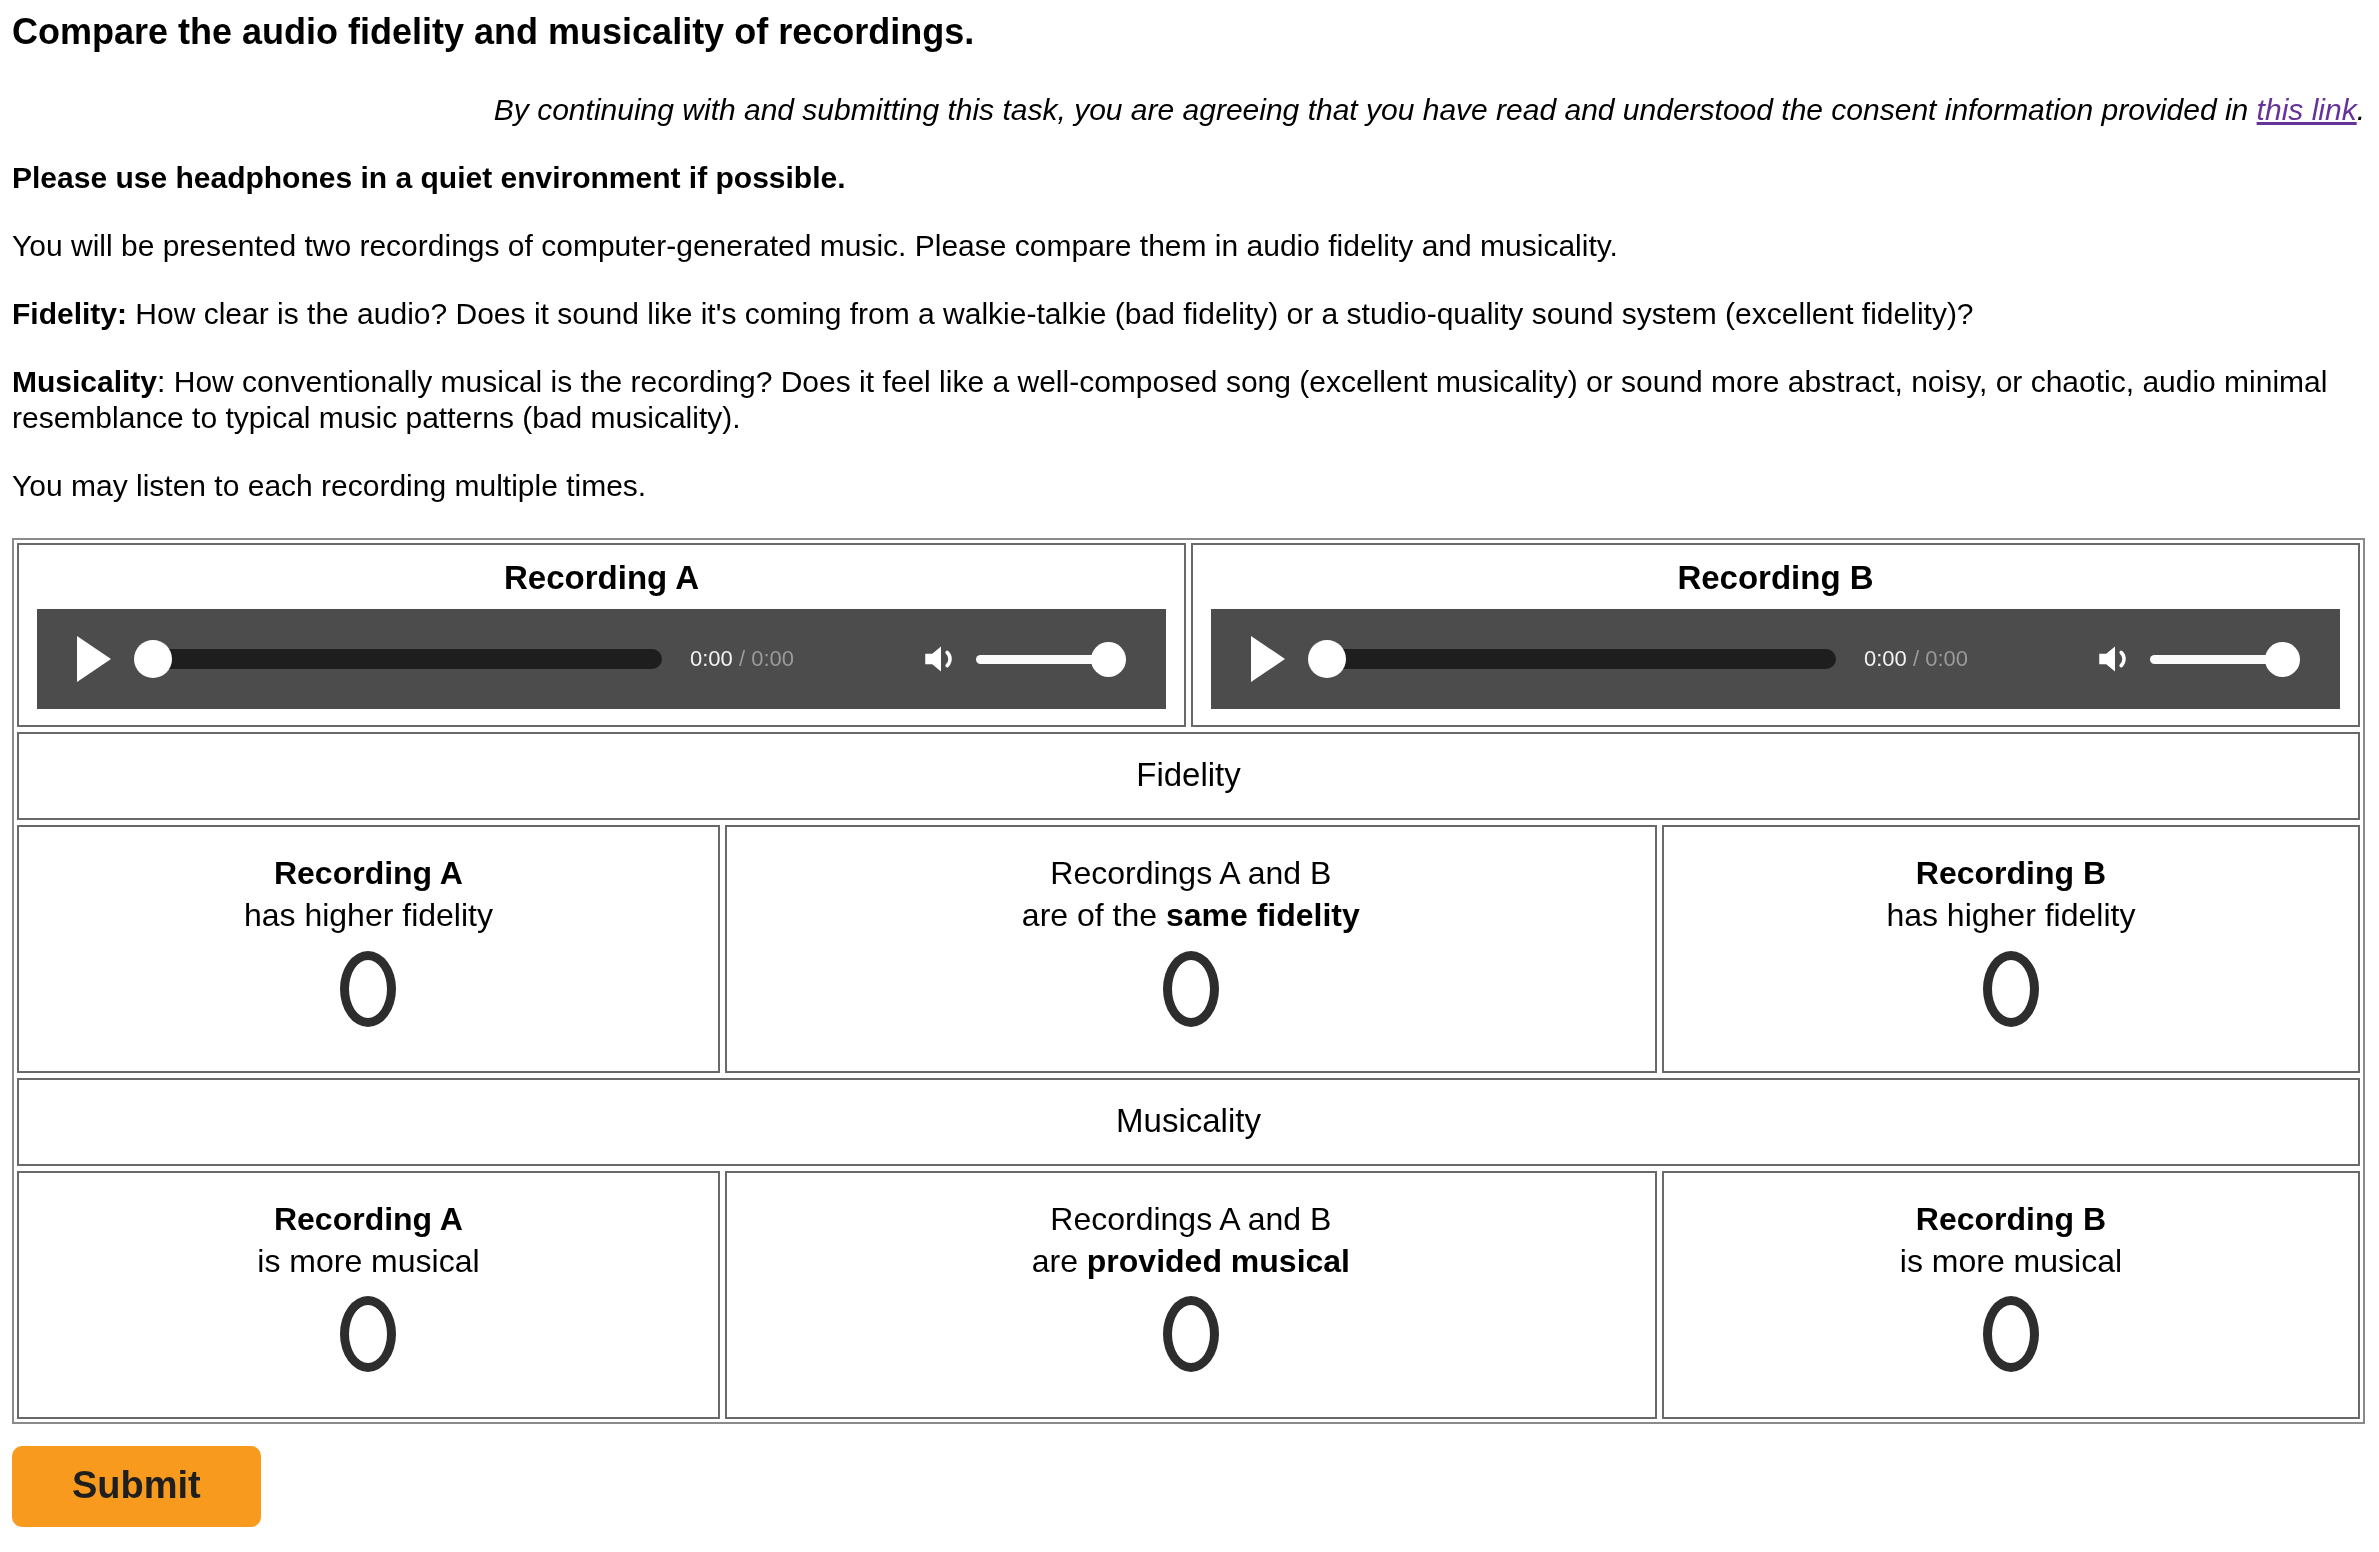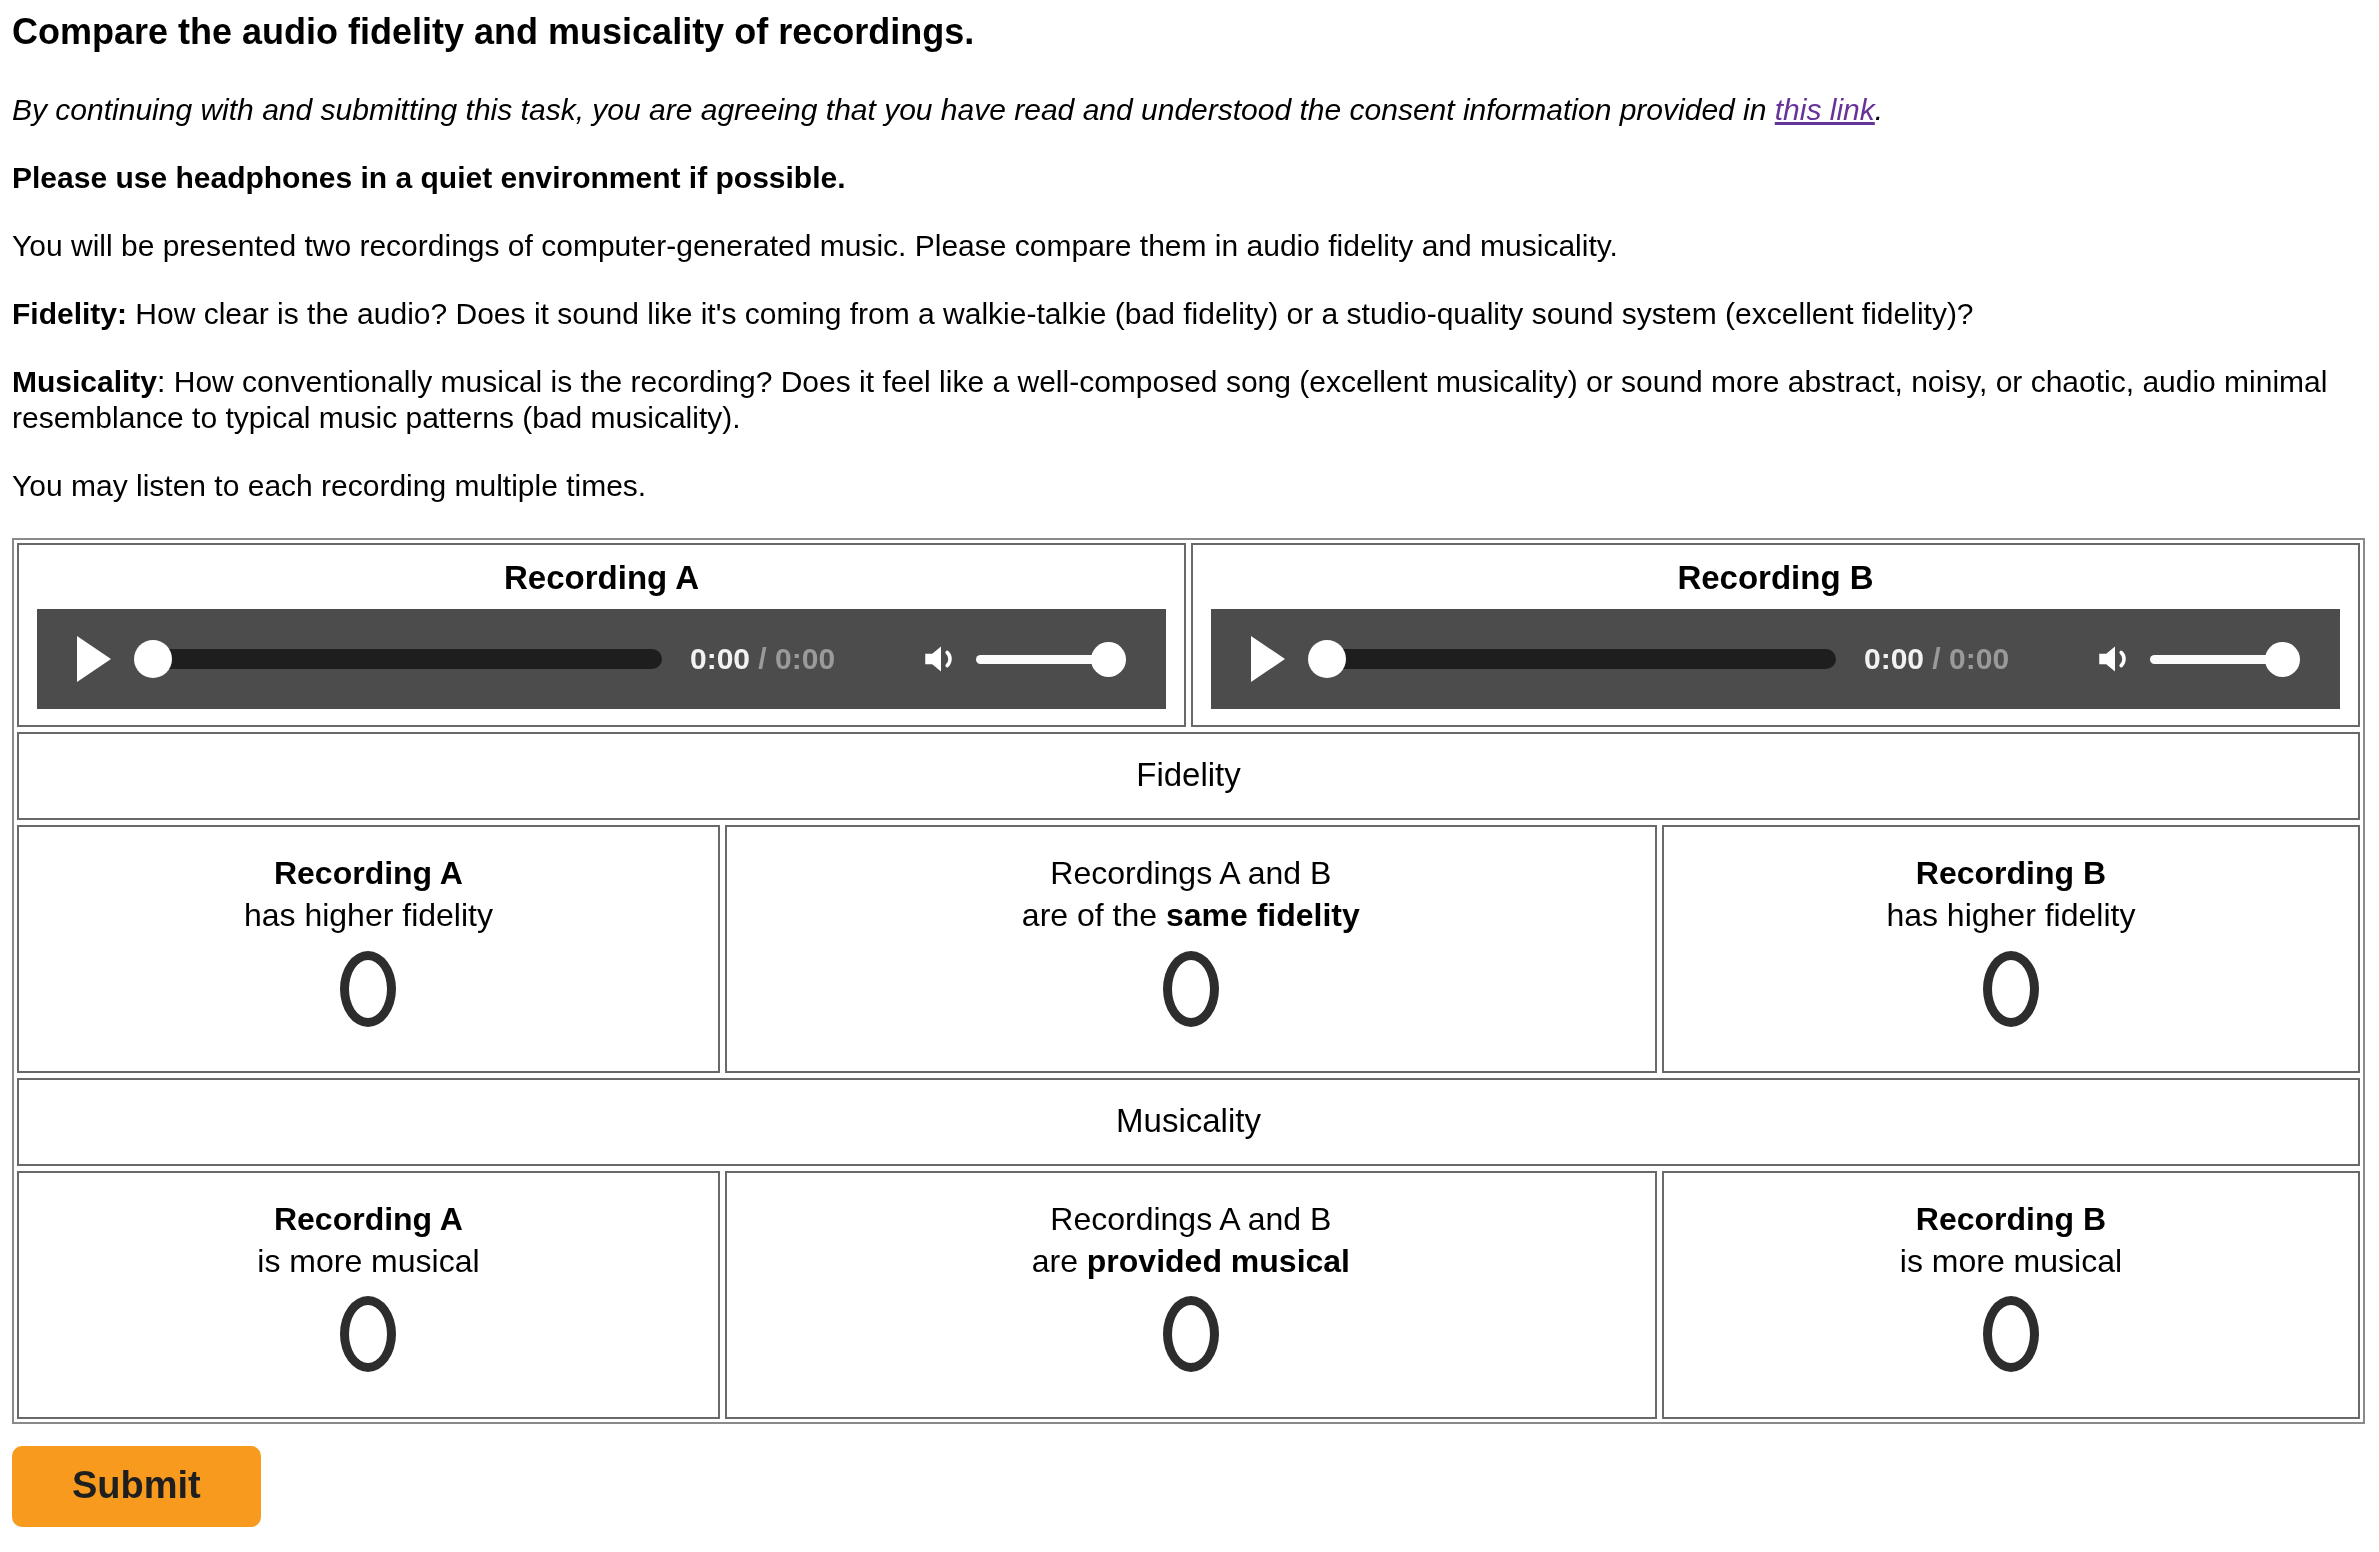--- a/index.html
+++ b/index.html
@@ -15,21 +15,21 @@
     padding: 8px 14px 10px 12px;
     font-size: 30px;
   }
   h1.page-title {
     font-size: 36px;
     line-height: 1.12;
     margin: 4px 0 40px 0;
     font-weight: bold;
   }
   p { margin: 32px 0; line-height: 1.2; }
-  .consent { font-style: italic; }
+  .consent { font-style: italic; text-align: right; }
   .consent a { color: #663399; text-decoration: underline; cursor: pointer; }
   .bold { font-weight: bold; }
 
   
   .survey-table {
     border: 2px solid #8a8a8a;
     padding: 3px;
     margin-top: 34px;
     background: #ffffff;
   }
@@ -64,21 +64,21 @@
   .seek { position: relative; height: 22px; flex: 0 0 46.5%; margin-left: 26px; }
   .seek-track {
     position: absolute; left: 0; right: 0; top: 1px; height: 20px;
     border-radius: 10px; background: #1e1e1e; cursor: pointer;
   }
   .seek-thumb {
     position: absolute; left: -3px; top: -8px;
     width: 38px; height: 38px; border-radius: 50%;
     background: #ffffff; cursor: pointer;
   }
-  .time { margin-left: 28px; font-size: 30px; color: #f2f2f2; white-space: pre; flex: 0 0 auto; font-weight: bold; }
+  .time { margin-left: 28px; font-size: 22px; color: #f2f2f2; white-space: pre; flex: 0 0 auto; }
   .time .dim { color: #9a9a9a; }
   .speaker-btn {
     margin-left: auto; width: 42px; height: 42px;
     flex: 0 0 auto; cursor: pointer;
   }
   .volume {
     position: relative; width: 144px; height: 9px;
     background: #fbfbfb; border-radius: 5px;
     margin-left: 14px; margin-right: 46px; flex: 0 0 auto; cursor: pointer;
   }

